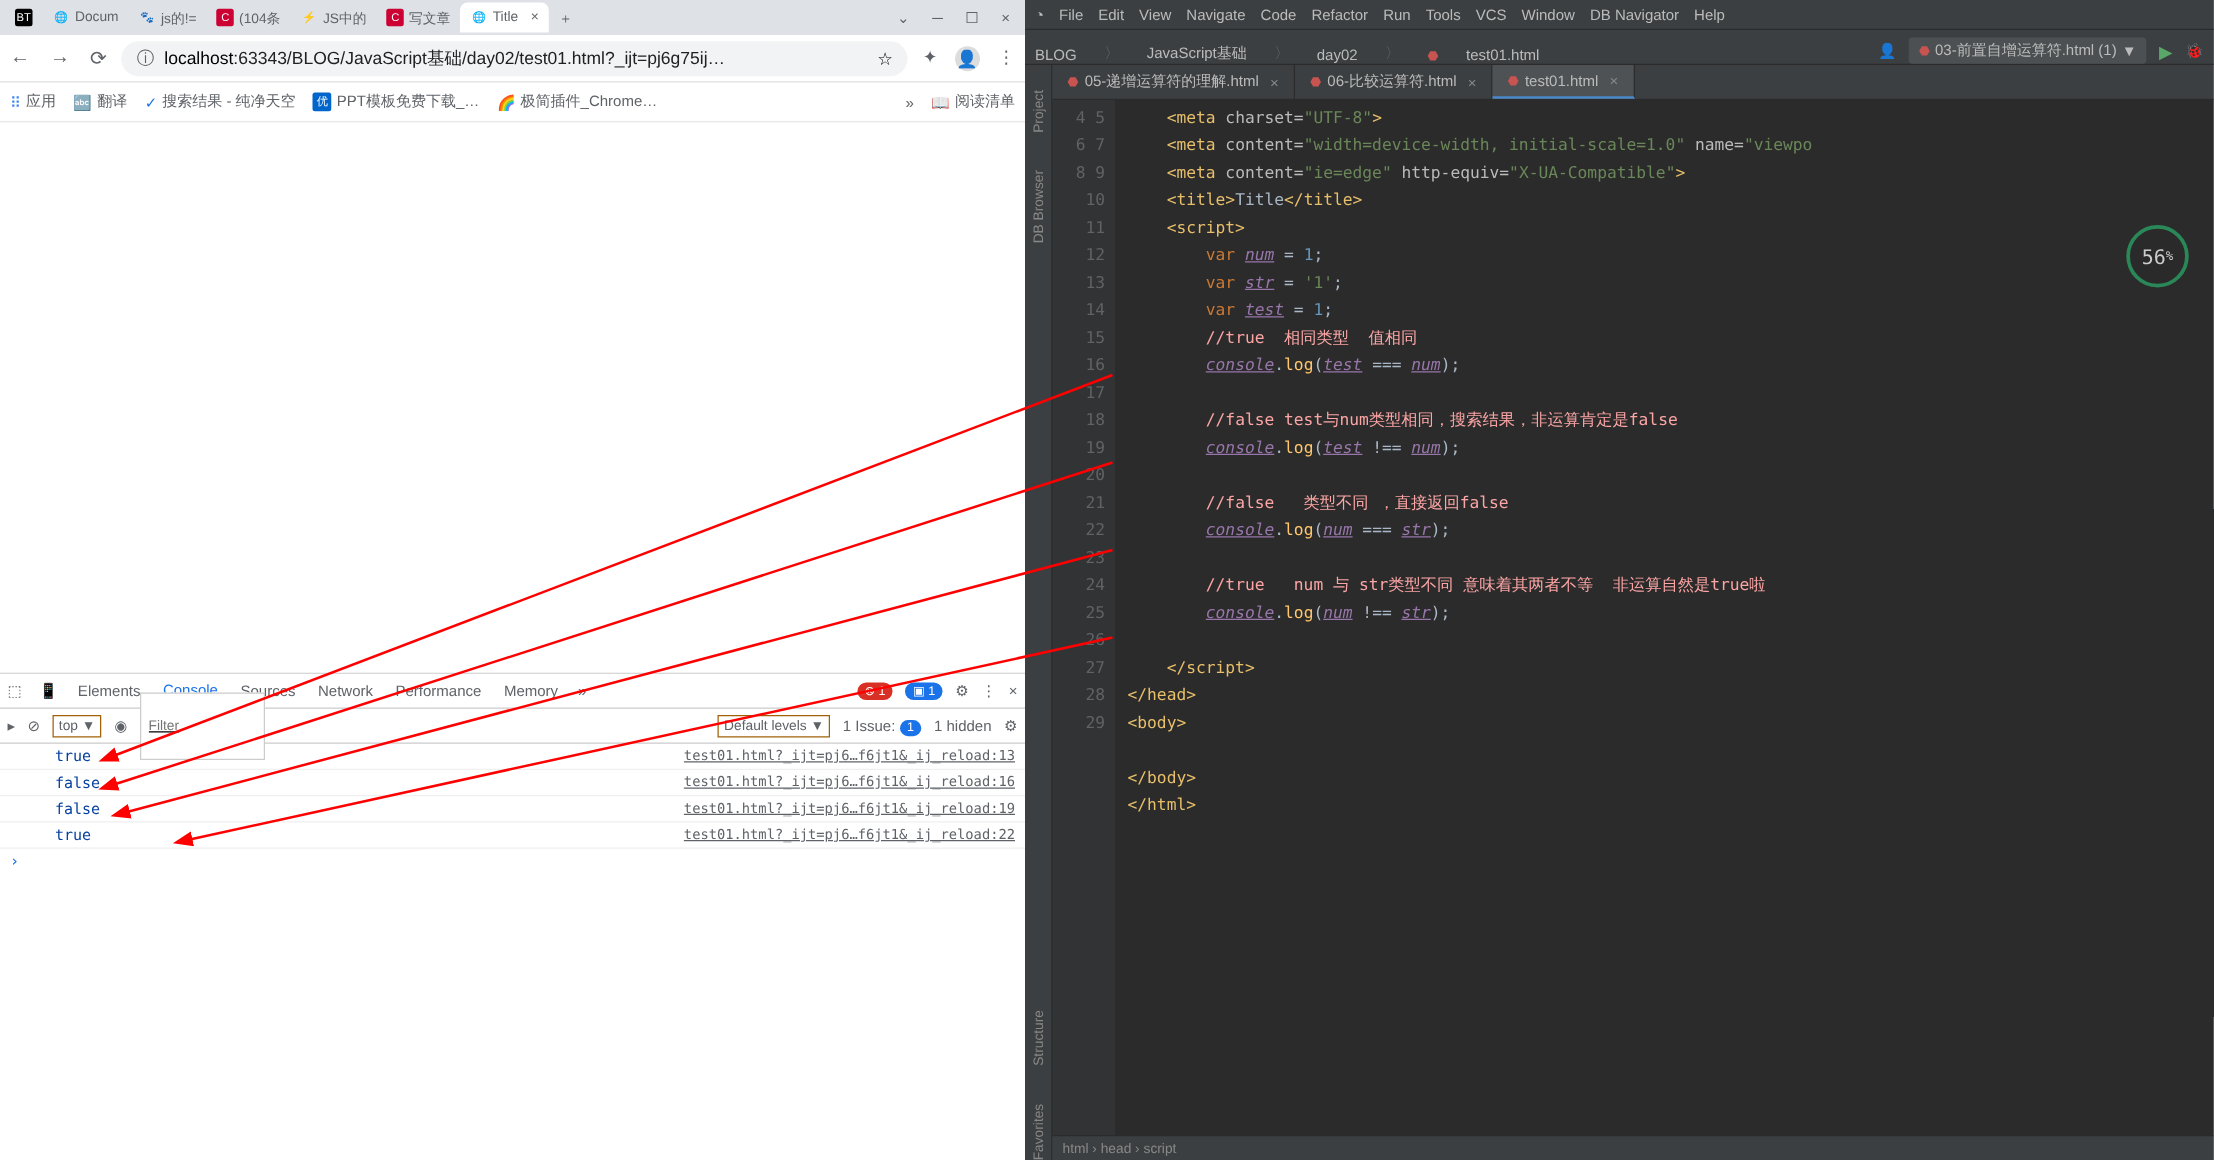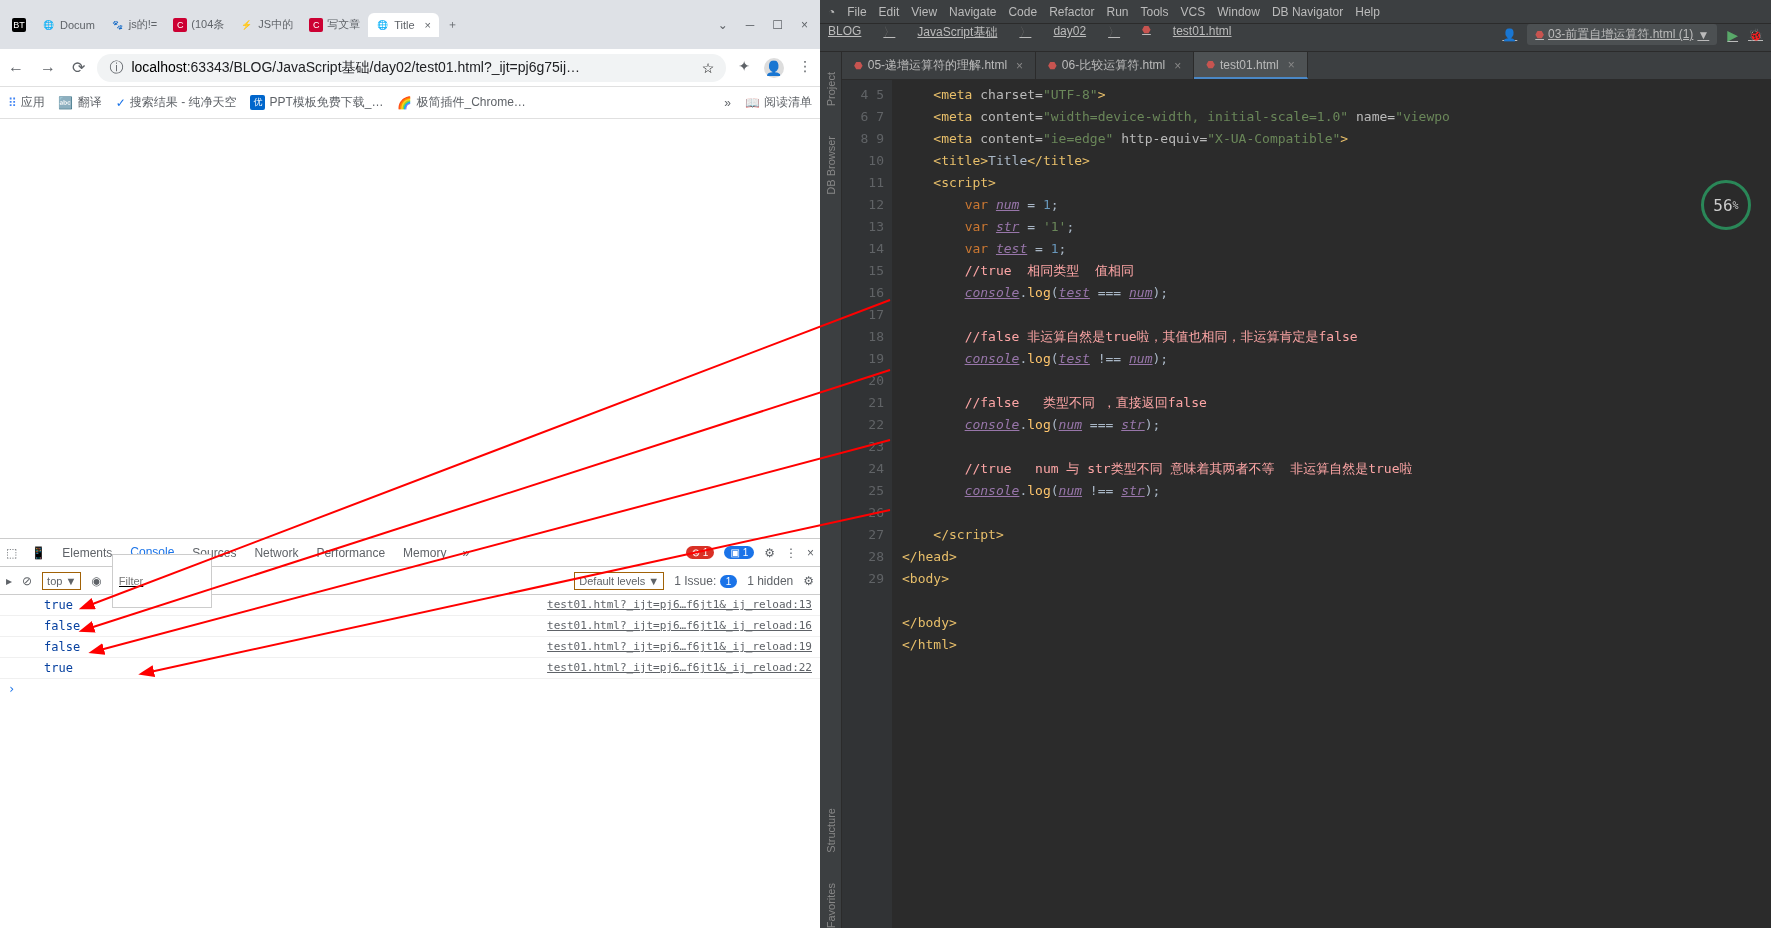--- a/index.html
+++ b/index.html
@@ -1,21 +1,21 @@
 <!DOCTYPE html>
 <html><head>
 <meta charset="utf-8">
 <style>
 * { margin: 0; padding: 0; box-sizing: border-box; }
 body { font-family: sans-serif; font-size: 12px; overflow: hidden; width: 1771px; height: 928px; display: flex; }
 .left-pane { width: 820px; height: 100%; display: flex; flex-direction: column; background: #fff; }
 .right-pane { width: 951px; height: 100%; display: flex; flex-direction: column; background: #3c3f41; }
 
 
-.browser-tabs { height: 49px; background: #dee1e6; display: flex; align-items: center; padding: 0 4px; }
+.browser-tabs { height: 28px; background: #dee1e6; display: flex; align-items: center; padding: 0 4px; }
 .btab { padding: 5px 8px; display: flex; align-items: center; gap: 4px; font-size: 11px; color: #5f6368; max-width: 85px; white-space: nowrap; overflow: hidden;}
 .btab.active { background: #fff; border-radius: 6px 6px 0 0; }
 .btab-icon { width: 14px; height: 14px; border-radius: 2px; flex-shrink: 0; display:inline-flex; align-items:center; justify-content:center; font-size:9px;}
 .btab-controls { margin-left: auto; display: flex; gap: 18px; padding-right: 8px; color:#5f6368;}
 
 .browser-addr { height: 38px; background: #fff; display: flex; align-items: center; padding: 0 8px; gap: 12px; border-bottom: 1px solid #e0e0e0;}
 .nav-arrows { display: flex; gap: 16px; color: #5f6368; font-size: 16px;}
 .url-bar { flex: 1; display: flex; align-items: center; gap: 8px; background: #f1f3f4; border-radius: 14px; padding: 5px 12px; font-size: 14px;}
 .url-text { color: #202124;}
 .url-host { color: #000000;}
@@ -44,21 +44,21 @@
 .log-row { display:flex; border-bottom:1px solid #f0f0f0; padding:3px 8px 3px 20px; position:relative;}
 .log-row .val{ color:#0842a0;margin-left:24px;}
 .log-row .src{ margin-left:auto; color:#5f6368; text-decoration:underline; font-size:11px;}
 .log-row.err{ background:#fff0f0; color:#d93025;}
 .log-row.err::before{content:"⊗"; position:absolute; left:4px; color:#d93025;}
 .prompt-row{ padding:3px 8px; color:#1a73e8;}
 
 
 .ide-menu { height: 24px; background:#3c3f41; color:#bbb; display:flex; align-items:center; padding:0 8px; gap:12px; font-size:12px; border-bottom:1px solid #2b2b2b;}
 
-.ide-toolbar{height:28px; background:#3c3f41; display:flex; align-items:flex-start; padding:0 8px; gap:22px; font-size:12px; color:#bbb; border-bottom:1px solid #2b2b2b;text-decoration:underline;}
+.ide-toolbar{height:28px; background:#3c3f41; display:flex; align-items:flex-end; padding:0 8px; gap:22px; font-size:12px; color:#bbb; border-bottom:1px solid #2b2b2b;}
 .crumb{color:#bbb;}
 .crumb-sep{color:#666;}
 .toolbar-right{margin-left:auto; display:flex; gap:10px; align-items:center;}
 .run-config{background:#4c5052; padding:2px 8px; border-radius:3px; display:flex; align-items:center; gap:4px;}
 .run-btn{color:#59a869; font-size:14px;}
 
 .ide-body{flex:1; display:flex; overflow:hidden;}
 .ide-sidebar{width:22px; background:#3c3f41; border-right:1px solid #2b2b2b; display:flex; flex-direction:column; align-items:center; gap:30px; padding-top:20px;}
 .side-lbl{writing-mode:vertical-lr; transform:rotate(180deg); color:#888; font-size:11px;}
 
@@ -311,40 +311,41 @@
     <span class="k-tag">&lt;meta </span><span class="k-attr">content=</span><span class="k-str">"width=device-width, initial-scale=1.0"</span> <span class="k-attr">name=</span><span class="k-str">"viewpo</span>
     <span class="k-tag">&lt;meta </span><span class="k-attr">content=</span><span class="k-str">"ie=edge"</span> <span class="k-attr">http-equiv=</span><span class="k-str">"X-UA-Compatible"</span><span class="k-tag">&gt;</span>
     <span class="k-tag">&lt;title&gt;</span>Title<span class="k-tag">&lt;/title&gt;</span>
     <span class="k-tag">&lt;script&gt;</span>
         <span class="k-kw">var</span> <span class="k-var">num</span> = <span class="k-num">1</span>;
         <span class="k-kw">var</span> <span class="k-var">str</span> = <span class="k-str">'1'</span>;
         <span class="k-kw">var</span> <span class="k-var">test</span> = <span class="k-num">1</span>;
         <span class="k-cmt">//true  相同类型  值相同</span>
         <span class="k-var">console</span>.<span class="k-fn">log</span>(<span class="k-var">test</span> === <span class="k-var">num</span>);
 
-        <span class="k-cmt">//false 非运算自然是true啦，其值也相同，非运算肯定是false</span>
+        <span class="k-cmt">//false test与num类型相同，搜索结果，非运算肯定是false</span>
         <span class="k-var">console</span>.<span class="k-fn">log</span>(<span class="k-var">test</span> !== <span class="k-var">num</span>);
 
         <span class="k-cmt">//false   类型不同 ，直接返回false</span>
         <span class="k-var">console</span>.<span class="k-fn">log</span>(<span class="k-var">num</span> === <span class="k-var">str</span>);
 
         <span class="k-cmt">//true   num 与 str类型不同 意味着其两者不等  非运算自然是true啦</span>
         <span class="k-var">console</span>.<span class="k-fn">log</span>(<span class="k-var">num</span> !== <span class="k-var">str</span>);
 
     <span class="k-tag">&lt;/script&gt;</span>
 <span class="k-tag">&lt;/head&gt;</span>
 <span class="k-tag">&lt;body&gt;</span>
 
 <span class="k-tag">&lt;/body&gt;</span>
 <span class="k-tag">&lt;/html&gt;</span></div>
         <div class="code-badge">
             <span>56</span>
             <sub style="font-size:10px">%</sub>
           </div>
       </div>
+      <div class="ide-status">html › head › script</div>
     </div>
   </div>
 </div>
 
 <svg class="arrows-svg">
   <defs>
       <marker id="ah" markerWidth="10" markerHeight="10" refX="2" refY="3" orient="auto">
         <path d="M0,0 L0,6 L8,3 z" fill="#ff0000"></path>
       </marker>
     </defs>

